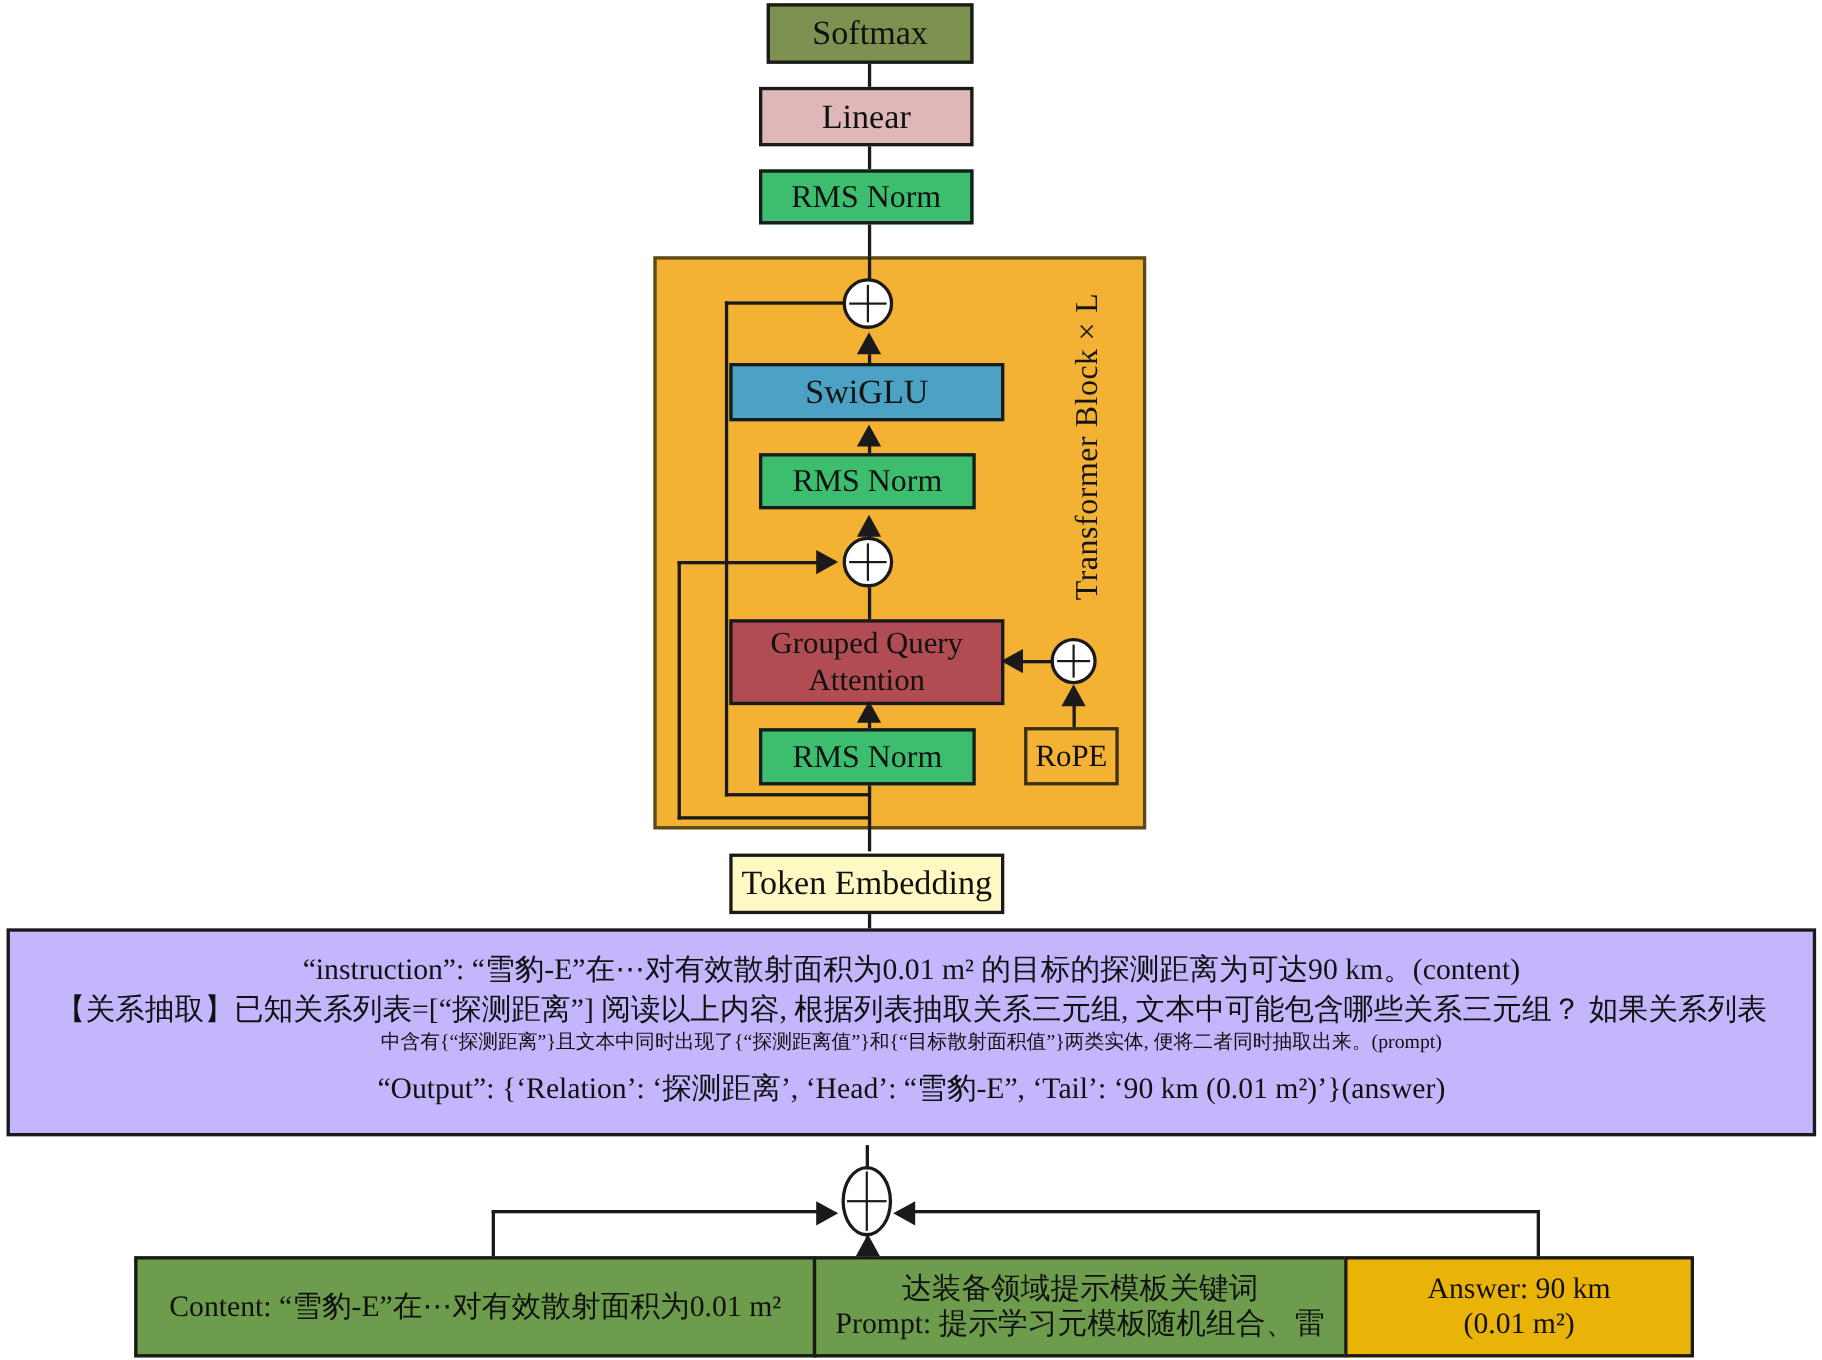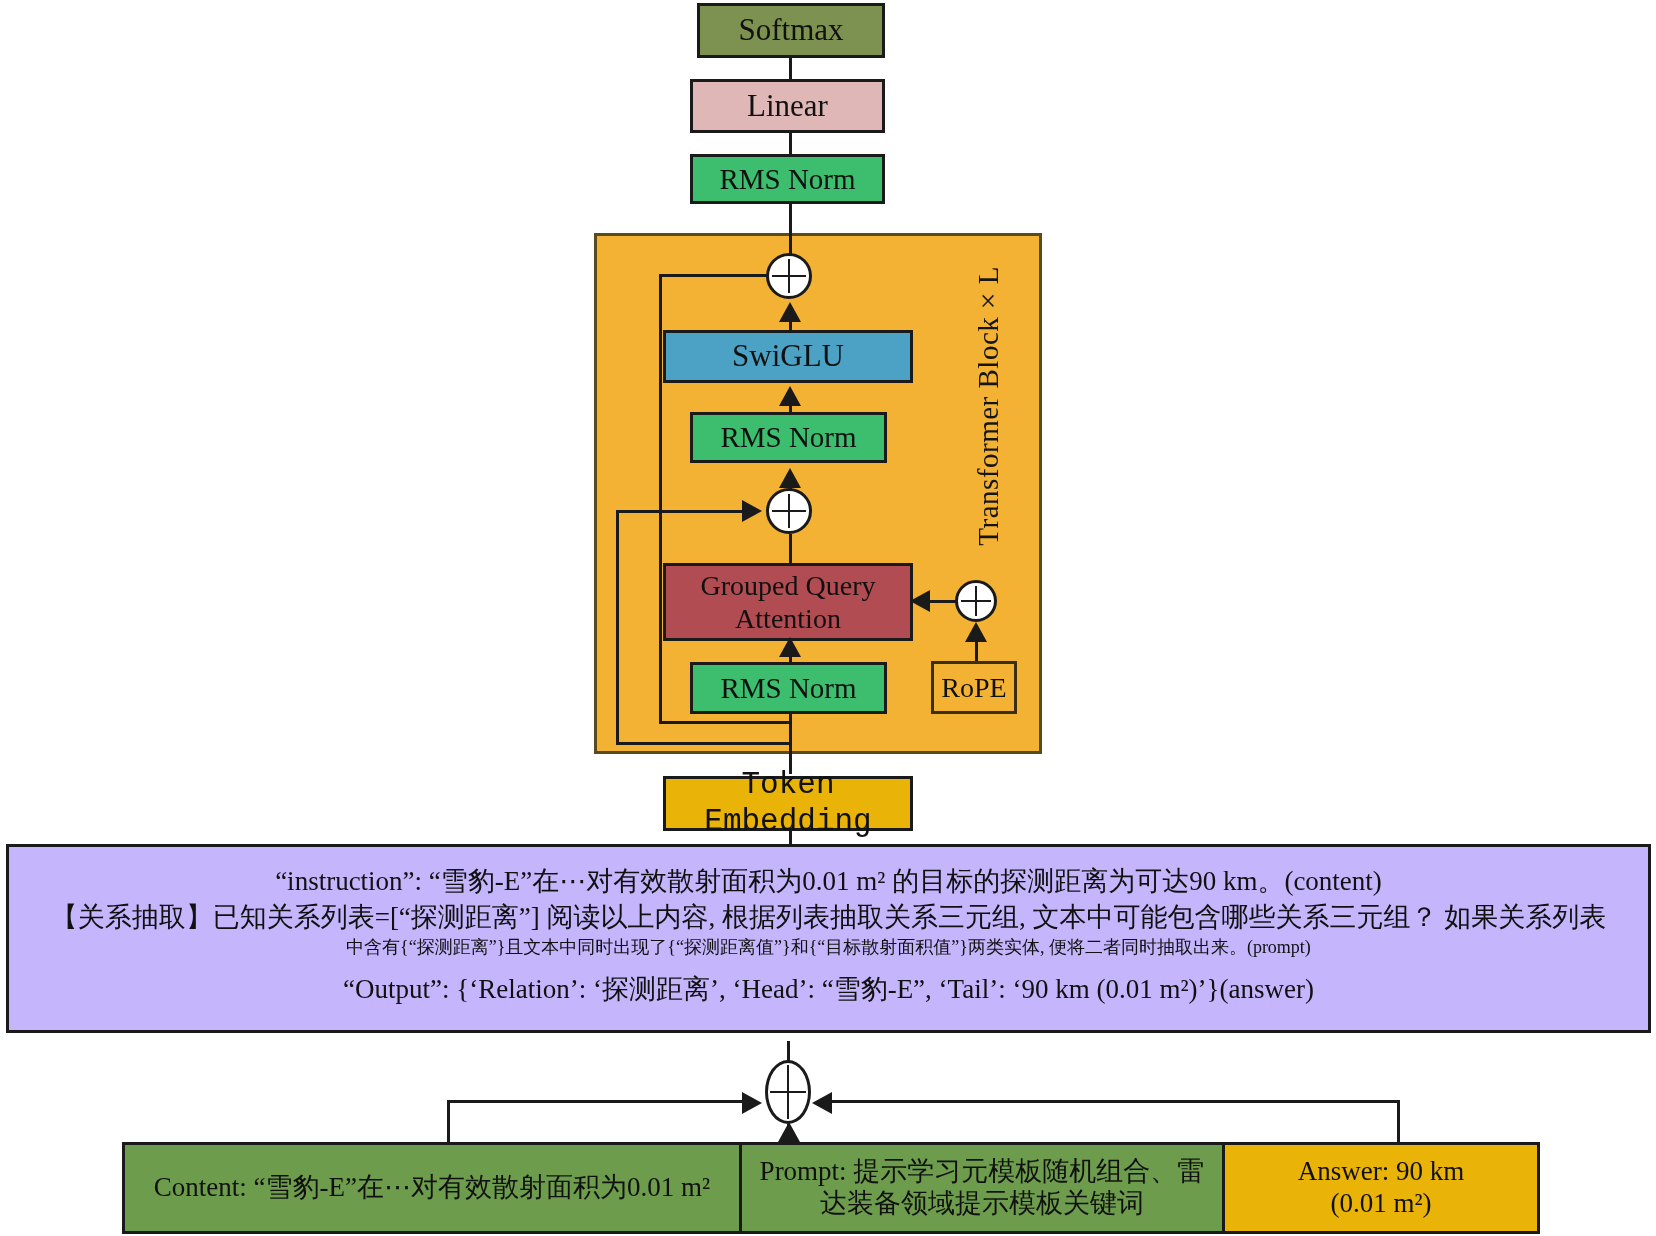--- a/index.html
+++ b/index.html
@@ -114,21 +114,21 @@
 
   <div class="ln vline" style="left:789px;top:655px;height:14px;"></div>
   <div class="arr arr-up" style="left:779px;top:637px;"></div>
 
   <div class="box" style="left:690px;top:662px;width:197px;height:52px;background:#3dbd6e;font-size:29px;">
     <span>RMS Norm</span>
   </div>
 
   <div class="ln vline" style="left:789px;top:714px;height:60px;"></div>
 
-  <div class="box" style="left:663px;top:776px;width:250px;height:55px;background:#eab308;font-size:31px;font-family:Liberation Mono, monospace;">
+  <div class="box" style="left:663px;top:776px;width:250px;height:55px;background:#fef9c3;font-size:31px;">
     <span>Token Embedding</span>
   </div>
 
   <div class="ln vline" style="left:789px;top:831px;height:22px;"></div>
 
   <div class="panel" style="left:6px;top:844px;width:1645px;height:189px;background:#c4b5fd;">
     <div class="ptext" style="top:16px;font-size:27px;">“instruction”: “雪豹-E”在⋯对有效散射面积为0.01 m² 的目标的探测距离为可达90 km。(content)</div>
     <div class="ptext" style="top:52px;font-size:27px;">【关系抽取】已知关系列表=[“探测距离”] 阅读以上内容, 根据列表抽取关系三元组, 文本中可能包含哪些关系三元组？ 如果关系列表</div>
     <div class="ptext" style="top:88px;font-size:18px;">中含有{“探测距离”}且文本中同时出现了{“探测距离值”}和{“目标散射面积值”}两类实体, 便将二者同时抽取出来。(prompt)</div>
     <div class="ptext" style="top:124px;font-size:27px;">“Output”: {‘Relation’: ‘探测距离’, ‘Head’: “雪豹-E”, ‘Tail’: ‘90 km (0.01 m²)’}(answer)</div>
@@ -147,22 +147,22 @@
   <div class="arr arr-left" style="left:812px;top:1092px;"></div>
 
   <div class="ln vline" style="left:787px;top:1124px;height:22px;"></div>
   <div class="arr arr-up" style="left:778px;top:1122px;"></div>
 
   <div class="box" style="left:122px;top:1142px;width:620px;height:92px;background:#6d9c4c;font-size:27px;flex-direction:column;">
     <span>Content: “雪豹-E”在⋯对有效散射面积为0.01 m²</span>
   </div>
 
   <div class="box" style="left:739px;top:1142px;width:486px;height:92px;background:#6d9c4c;font-size:27px;flex-direction:column;">
+    <span>达装备领域提示模板关键词</span>
     <span>Prompt: 提示学习元模板随机组合、雷</span>
-    <span>达装备领域提示模板关键词</span>
   </div>
 
   <div class="box" style="left:1222px;top:1142px;width:318px;height:92px;background:#eab308;font-size:27px;flex-direction:column;">
     <span>Answer: 90 km</span>
     <span>(0.01 m²)</span>
   </div>
 
 </div>
 
 </body></html>

